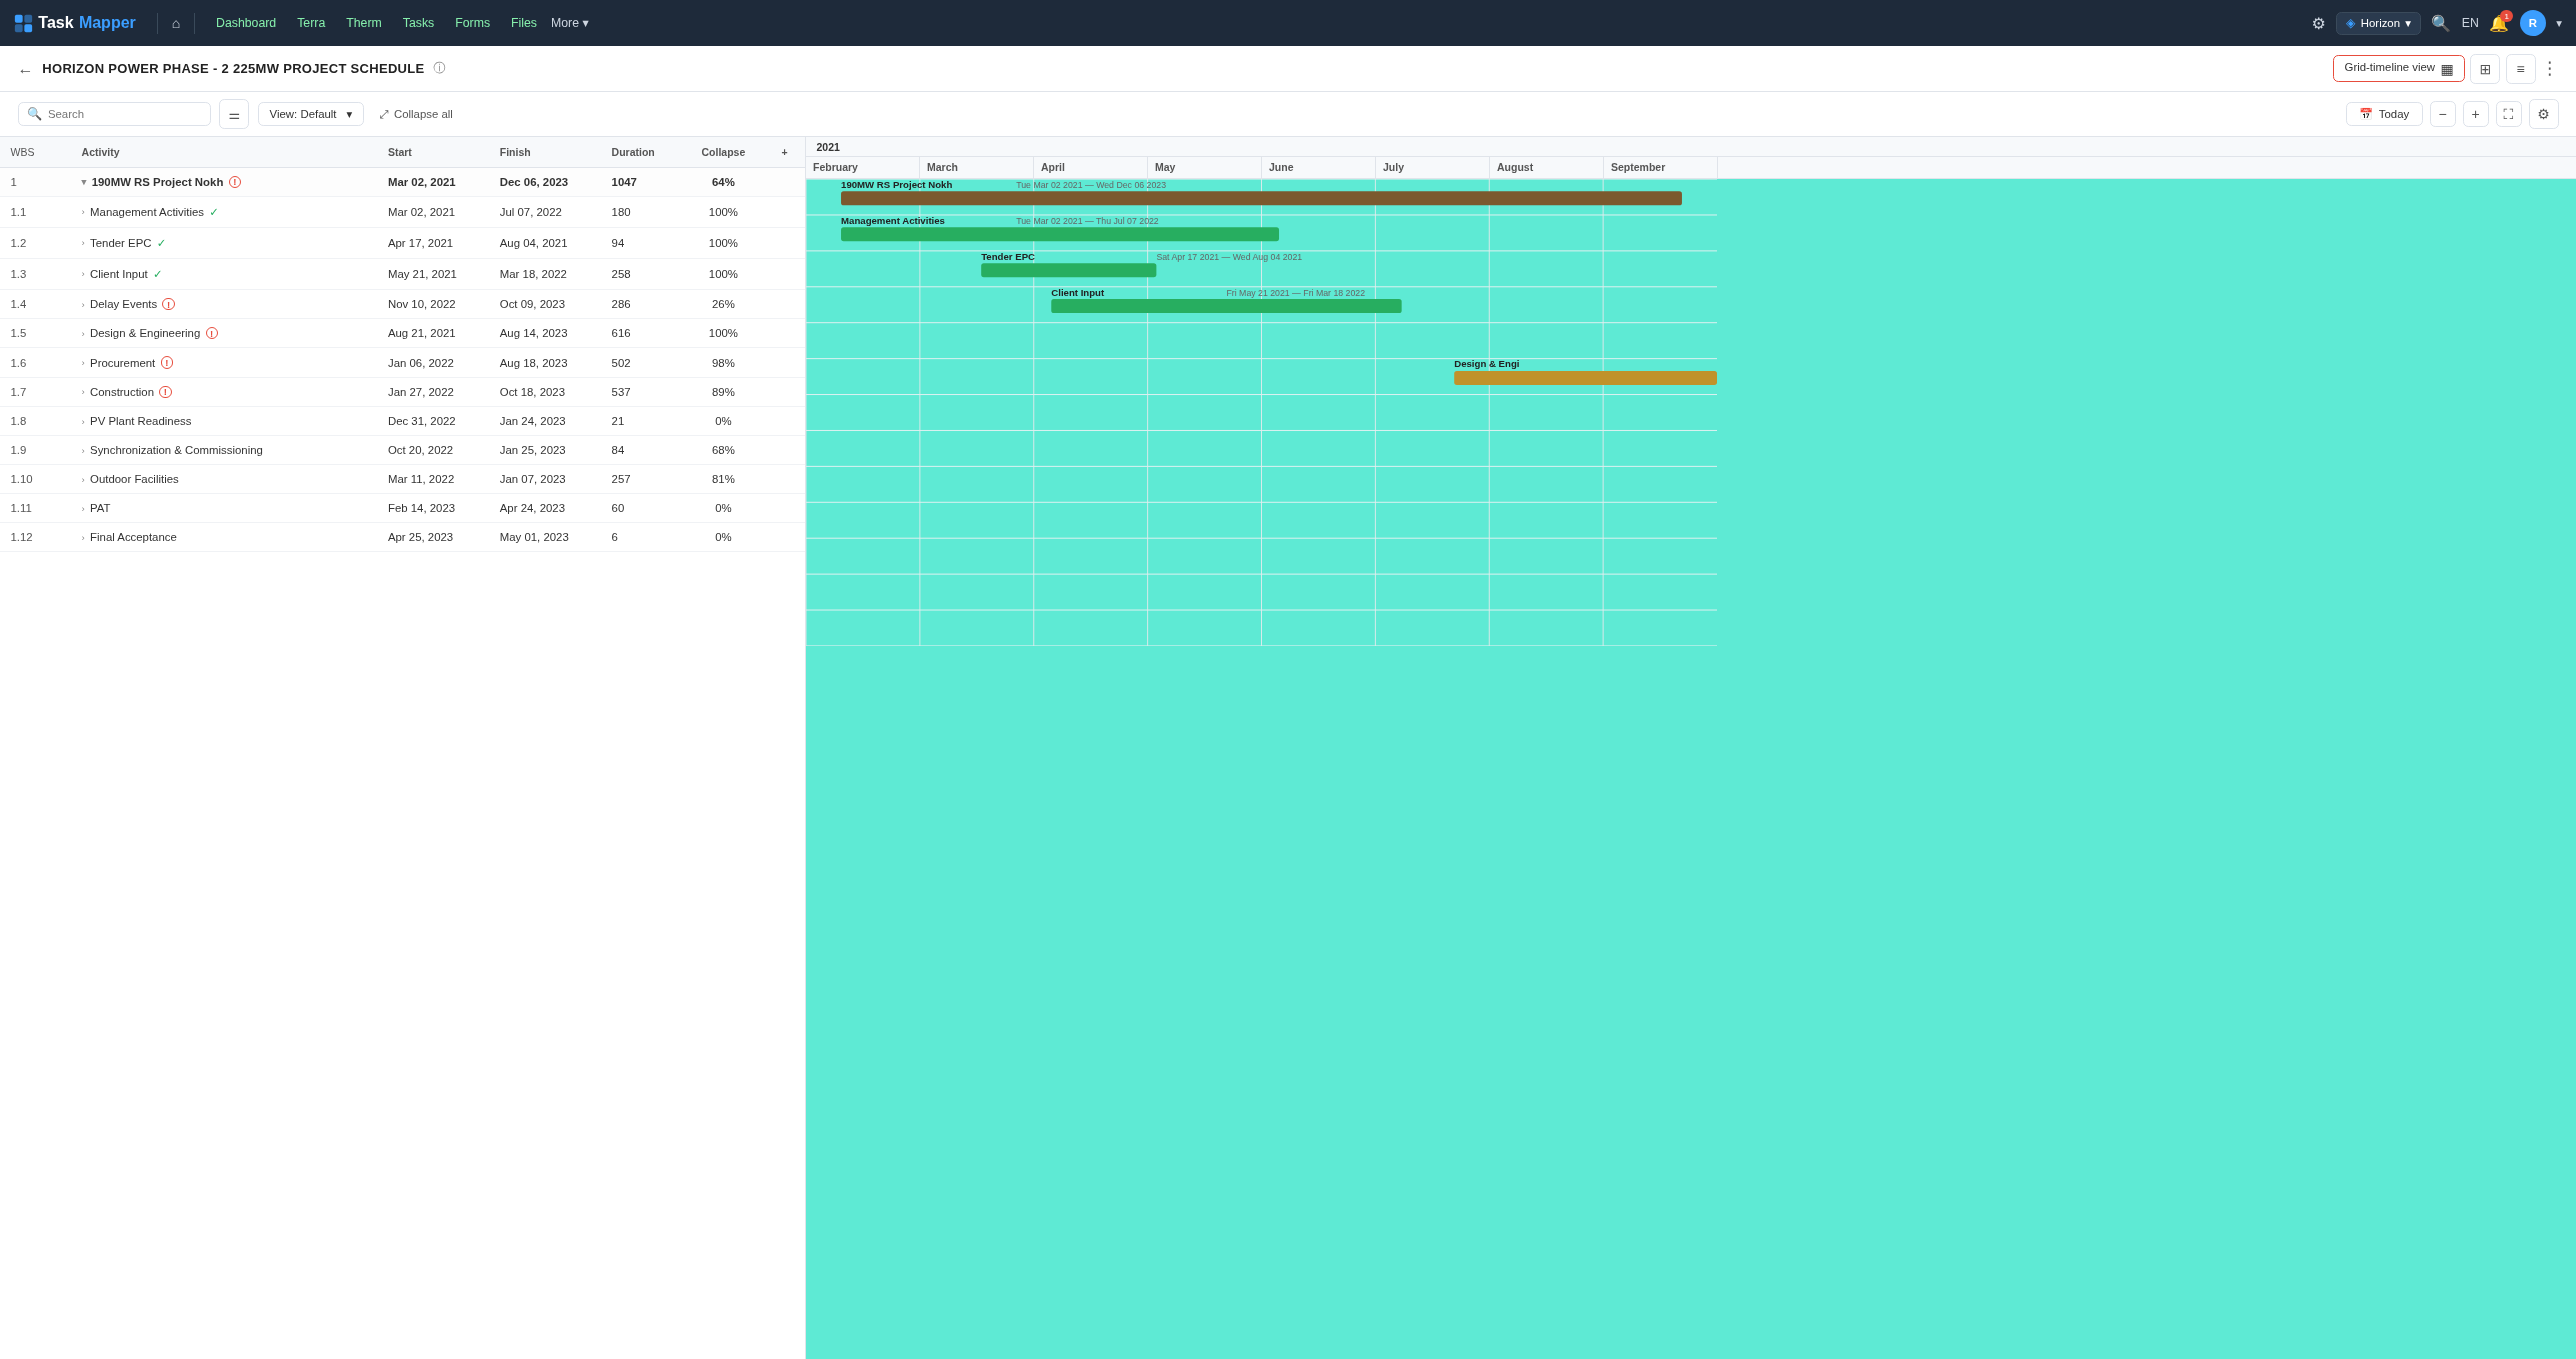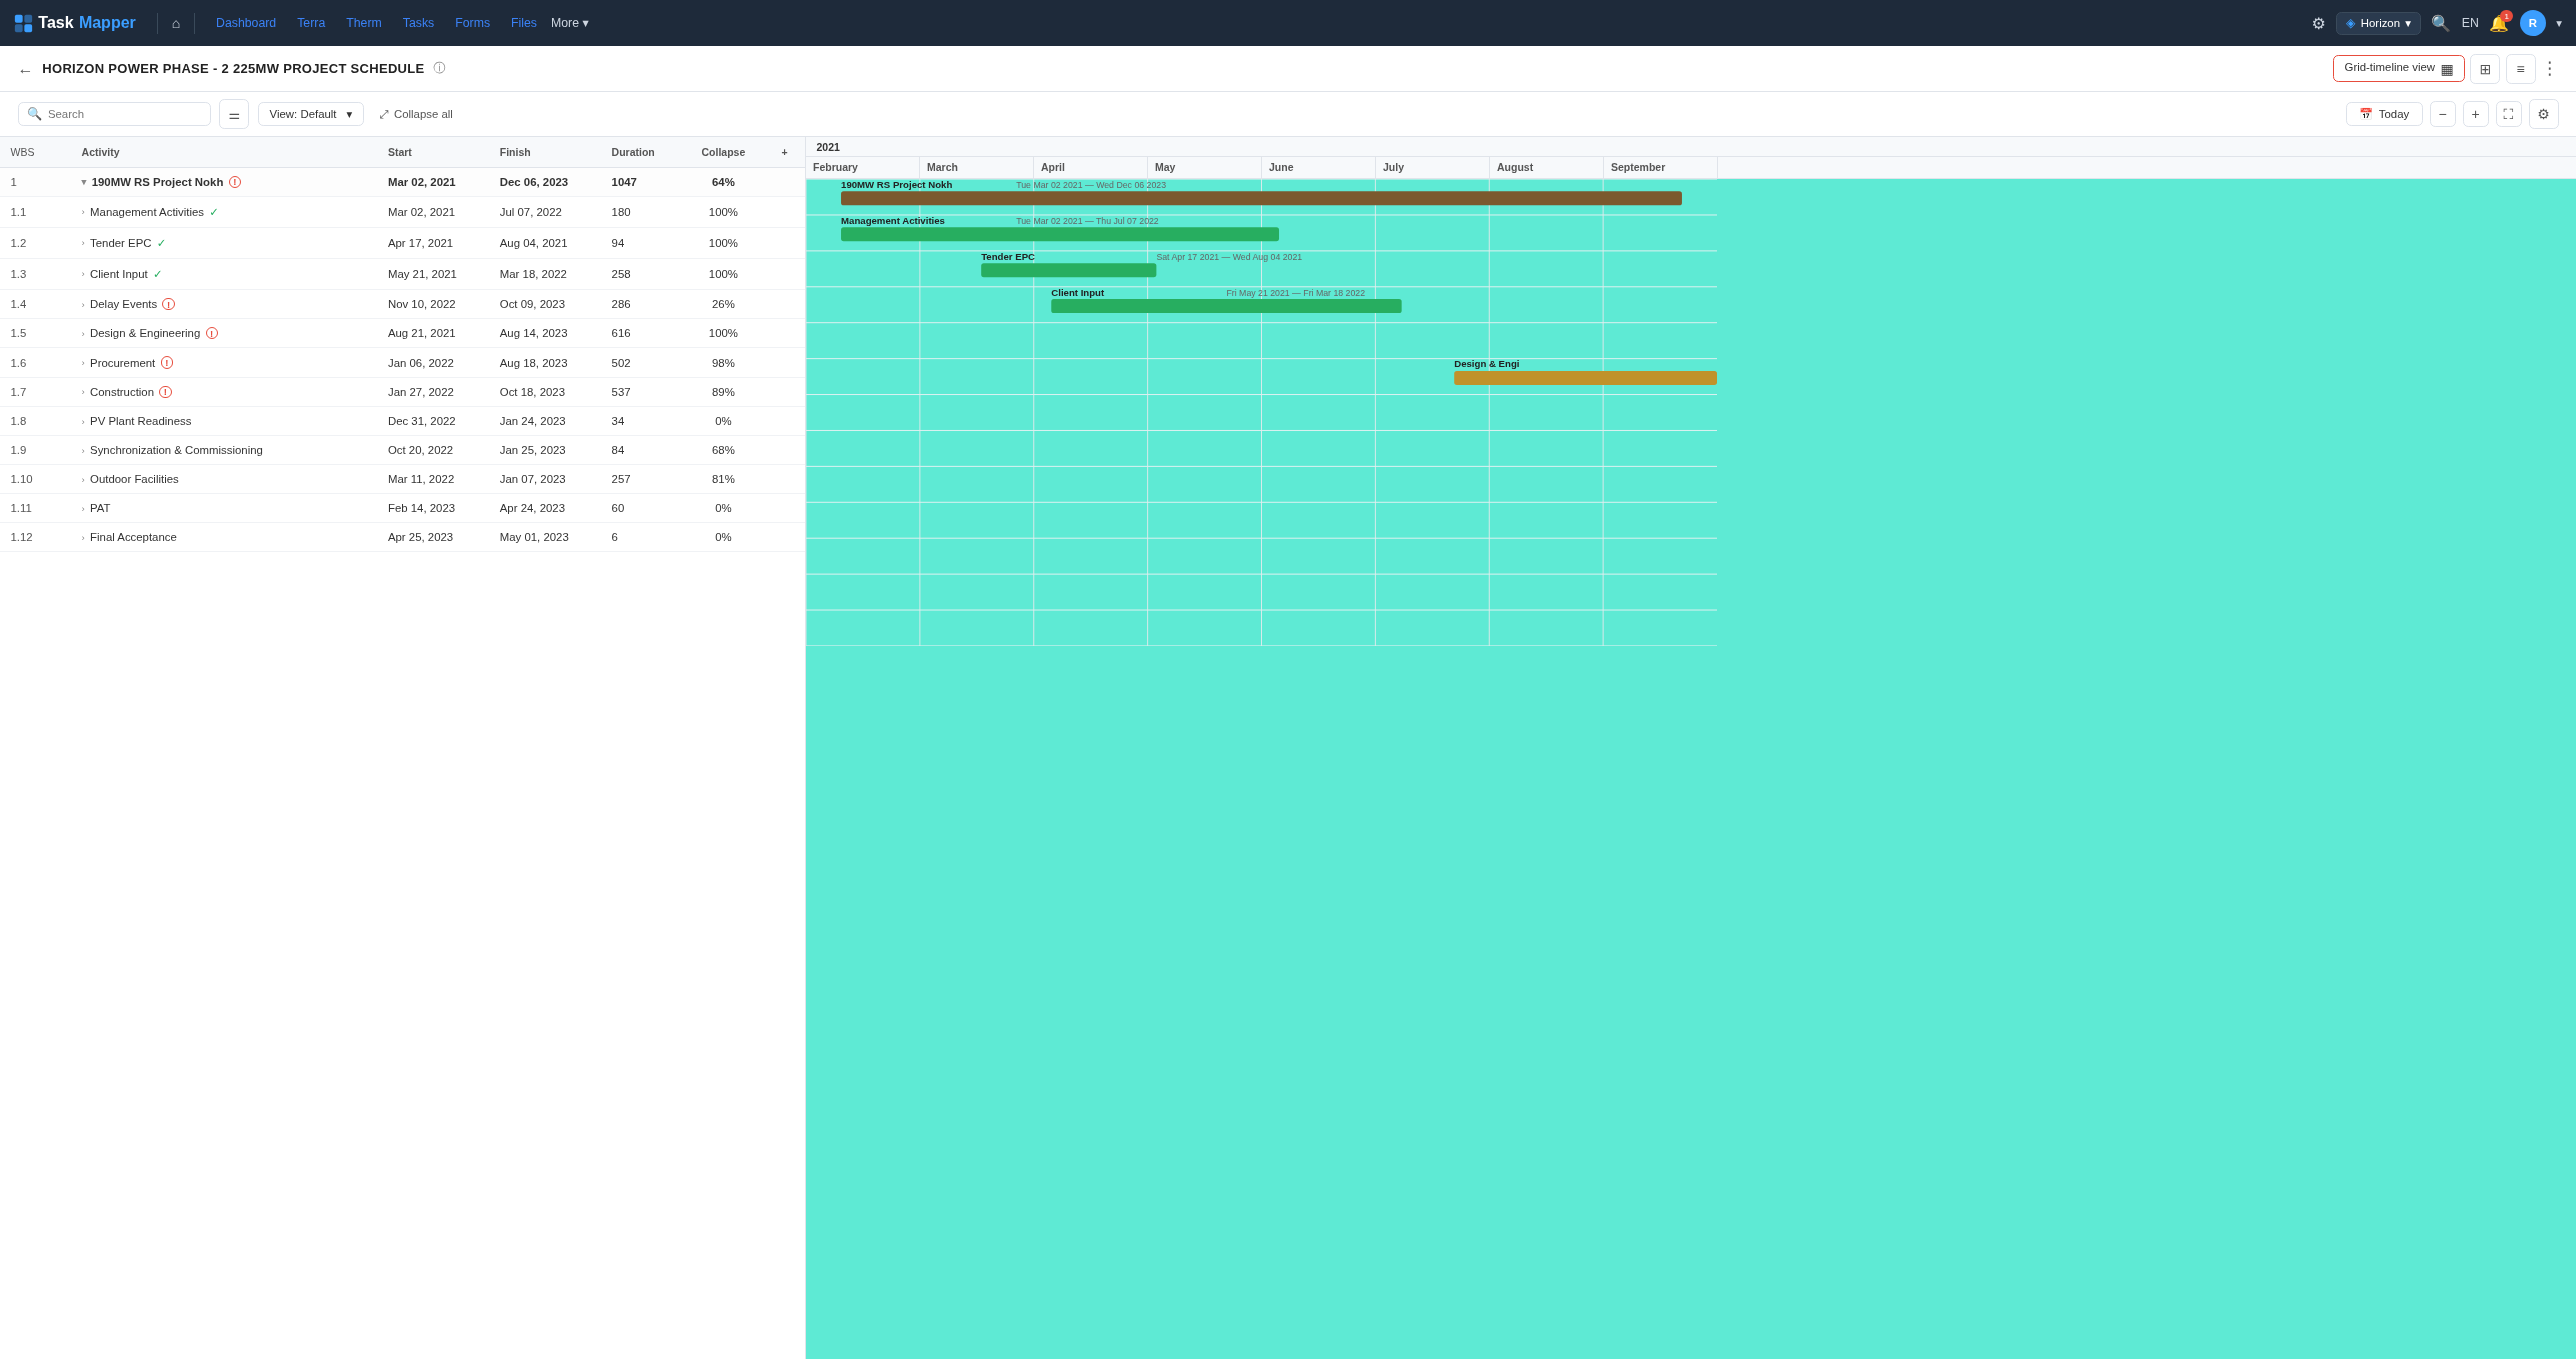--- a/index.html
+++ b/index.html
@@ -13,21 +13,21 @@
       align-items: center;
       padding: 0 14px;
       gap: 7px;
       color: #cdd5e0;
     }
     .logo { display: flex; align-items: center; gap: 5.3px; font-size: 16px; font-weight: 600; color: #fff; margin-right: 7px; }
     .logo-task { color: #fff; }
     .logo-mapper { color: #3b9eff; }
     .nav-divider { width: 0.9px; height: 21px; background: #3a4a5a; margin: 0 7px; }
     .nav-icon-home { color: #cdd5e0; font-size: 14px; }
-    .nav-link { color: #3b82f6; font-size: 12.3px; padding: 3.5px 7px; cursor: pointer; text-decoration: none; }
+    .nav-link { color: #86efac; font-size: 12.3px; padding: 3.5px 7px; cursor: pointer; text-decoration: none; }
     .nav-more { display: flex; align-items: center; gap: 3.5px; color: #cdd5e0; cursor: pointer; font-size: 12.3px; }
     .nav-right { margin-left: auto; display: flex; align-items: center; gap: 10.5px; }
     .nav-search-icon { color: #cdd5e0; font-size: 16px; cursor: pointer; }
     .nav-lang { color: #cdd5e0; font-size: 12.3px; }
     .nav-notif { position: relative; }
     .notif-badge { position: absolute; top: -3.5px; right: -3.5px; background: #e74c3c; color: #fff; border-radius: 50%; font-size: 8px; width: 12.3px; height: 12.3px; display: flex; align-items: center; justify-content: center; }
     .nav-avatar { width: 26px; height: 26px; background: #3b9eff; border-radius: 50%; display: flex; align-items: center; justify-content: center; color: #fff; font-weight: 700; font-size: 11.4px; cursor: pointer; }
     .horizon-select { background: #2a3a4e; border: 0.9px solid #3a4a5a; border-radius: 5.3px; color: #fff; padding: 3.5px 8.8px; display: flex; align-items: center; gap: 5.3px; cursor: pointer; font-size: 11.4px; }
     .horizon-icon { color: #3b9eff; font-size: 12.3px; }
     .gear-icon { color: #cdd5e0; font-size: 16px; cursor: pointer; }
@@ -466,21 +466,21 @@
     <td class="wbs-col">1.8</td>
     <td class="activity-col">
       <div class="activity-inner">
         <span class="chevron">›</span>
         <span>PV Plant Readiness</span>
 
       </div>
     </td>
     <td class="start-col">Dec 31, 2022</td>
     <td class="finish-col">Jan 24, 2023</td>
-    <td class="duration-col">34</td>
+    <td class="duration-col">21</td>
     <td class="progress-col">0%</td>
     <td class="add-col"></td>
   </tr>
           <tr>
     <td class="wbs-col">1.9</td>
     <td class="activity-col">
       <div class="activity-inner">
         <span class="chevron">›</span>
         <span>Synchronization &amp; Commissioning</span>
 

